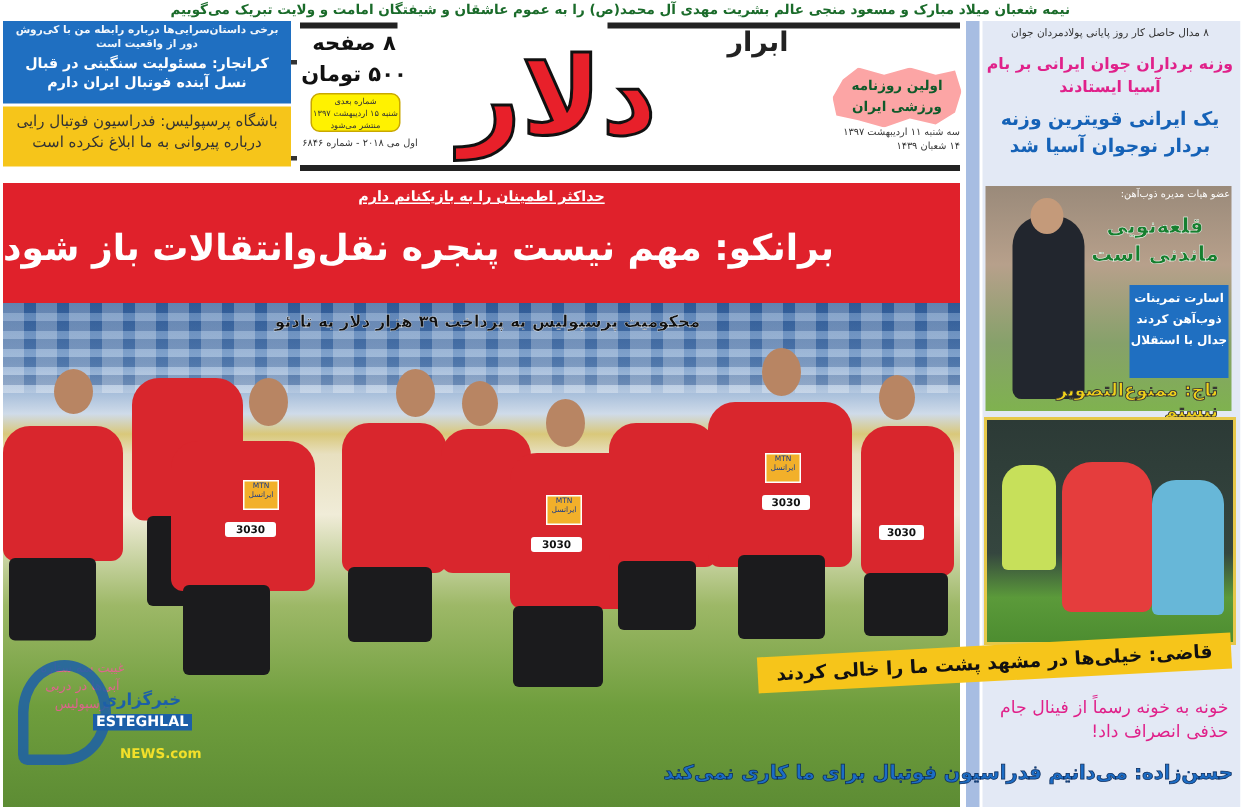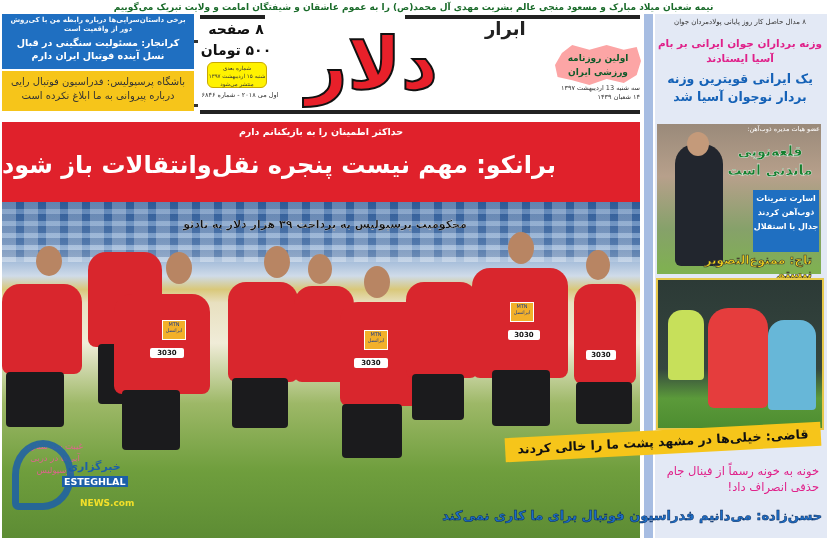--- a/index.html
+++ b/index.html
@@ -46,30 +46,30 @@
   .sb-bluebox { position: absolute; left: 753px; top: 190px; width: 66px; height: 62px; background: #1f6fc1; color: #fff; font-size: 8px; font-weight: bold; text-align: center; line-height: 14px; padding-top: 2px; }
   .sb-yellow { position: absolute; left: 668px; top: 253px; width: 164px; text-align: right; padding-right: 20px; font-size: 12px; font-weight: bold; color: #f2d21a; -webkit-text-stroke: .6px #333; }
   .sb-photo2 { position: absolute; left: 656px; top: 278px; width: 168px; height: 152px; background: linear-gradient(180deg,#2c3a36 0%,#35463f 60%,#5b9a3a 80%,#4d8d30 100%); border: 2px solid #e6c84a; overflow: hidden; }
   .p2-red { position: absolute; left: 50px; top: 28px; width: 60px; height: 100px; background: #e53d3d; border-radius: 20px 20px 6px 6px; }
   .p2-ref { position: absolute; left: 10px; top: 30px; width: 36px; height: 70px; background: #c7e05a; border-radius: 14px 14px 4px 4px; }
   .p2-blue { position: absolute; left: 110px; top: 40px; width: 48px; height: 90px; background: #67b7d8; border-radius: 16px 16px 4px 4px; }
   .sb-pink2 { position: absolute; left: 655px; top: 463px; width: 170px; text-align: right; padding-right: 6px; font-size: 11.5px; color: #e0218a; line-height: 16px; }
 
   
   .red-band { position: absolute; left: 2px; top: 122px; width: 638px; height: 80px; background: #e0212b; }
-  .kicker { position: absolute; left: 2px; top: 126px; width: 638px; text-align: center; color: #fff; font-size: 9.5px; font-weight: bold; }
+  .kicker { position: absolute; left: 2px; top: 126px; width: 638px; text-align: center; color: #fff; font-size: 9.5px; font-weight: bold; text-decoration: underline; }
   .headline { position: absolute; left: 2px; top: 145px; width: 554px; text-align: center; color: #fff; font-size: 24px; font-weight: bold; line-height: 40px; white-space: nowrap; }
 
   
   .photo { position: absolute; left: 2px; top: 202px; width: 638px; height: 336px; overflow: hidden;
     background: linear-gradient(180deg,#3c6aa6 0%,#6f96c6 12%,#cfdbe9 22%,#d9c87a 26%,#e8e0c0 30%,#f0ecd8 42%,#9db867 60%,#6f9e3d 80%,#5d8c34 100%); }
   .seat-rows { position: absolute; left: 0; top: 0; width: 638px; height: 60px;
     background: repeating-linear-gradient(90deg, rgba(255,255,255,.25) 0 14px, rgba(0,0,0,0) 14px 22px),
                 repeating-linear-gradient(180deg, rgba(20,60,120,.35) 0 7px, rgba(255,255,255,.15) 7px 12px); }
-  .subhead { position: absolute; left: 150px; top: 218px; width: 350px; text-align: center; font-size: 11px; font-weight: bold; color: #111; -webkit-text-stroke: .2px #fff; }
+  .subhead { position: absolute; left: 150px; top: 208px; width: 350px; text-align: center; font-size: 11px; font-weight: bold; color: #111; -webkit-text-stroke: .2px #fff; }
   .player { position: absolute; background: #d9262d; border-radius: 18px 18px 8px 8px; }
   .shorts { position: absolute; background: #1b1b1d; border-radius: 4px; }
   .pl-head { position: absolute; background: #b88563; border-radius: 50%; }
   .sponsor { position: absolute; background: #f2b02a; border: 1px solid #fff; font-size: 5px; color: #1a3b8a; text-align: center; }
   .numtag { position: absolute; background: #fff; color: #111; font-size: 7px; font-weight: bold; text-align: center; line-height: 10px; border-radius: 2px; }
   .quote-text { position: absolute; left: 505px; top: 430px; width: 316px; text-align: center; font-size: 12.5px; font-weight: bold; color: #111; line-height: 18px; transform: rotate(-3deg);
     background: #f6c51a; padding: 3px 4px; }
   .bottom-line { position: absolute; left: 390px; top: 508px; width: 432px; text-align: right; font-size: 13px; font-weight: bold; color: #1c6dc6; -webkit-text-stroke: .5px #0a2a5a; white-space: nowrap; }
 
   .wm { position: absolute; left: 6px; top: 436px; width: 120px; height: 90px; }
@@ -110,21 +110,21 @@
 <div class="logo">
   <div class="logo-text">دلار</div>
   <div class="logo-abrar">ابرار</div>
 </div>
 
 <div class="badge">
   <div>اولین روزنامه</div>
   <div>ورزشی ایران</div>
 </div>
 <div class="dateline">
-  <div>سه شنبه 13 اردیبهشت ۱۳۹۷</div>
+  <div>سه شنبه ۱۱ اردیبهشت ۱۳۹۷</div>
   <div>۱۴ شعبان ۱۴۳۹</div>
 </div>
 
 <div class="sidebar-stripe"></div>
 <div class="sidebar"></div>
 <div class="sb-kicker">۸ مدال حاصل کار روز پایانی پولادمردان جوان</div>
 <div class="sb-pink">وزنه برداران جوان ایرانی بر بام آسیا ایستادند</div>
 <div class="sb-blue">یک ایرانی قویترین وزنه بردار نوجوان آسیا شد</div>
 
 <div class="sb-photo1">

